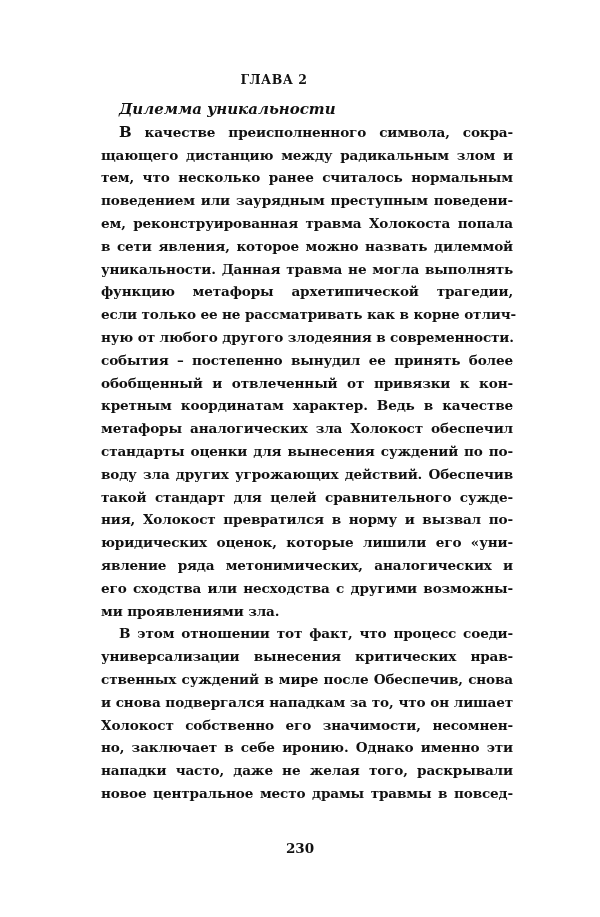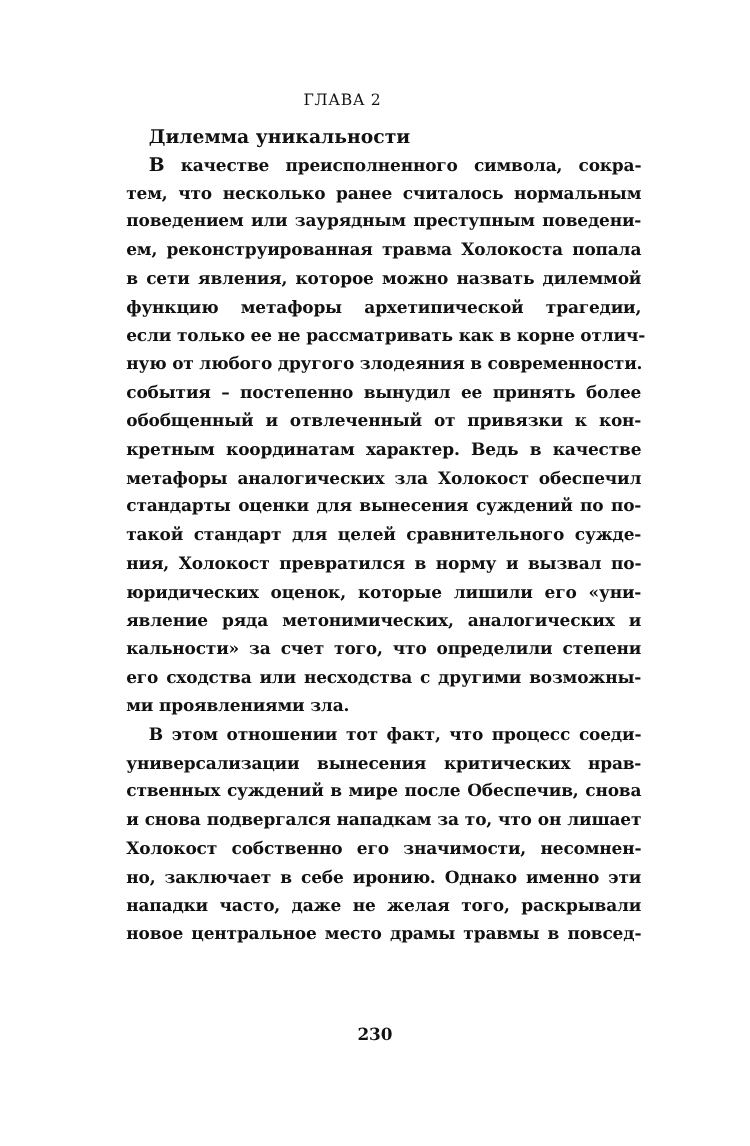--- a/index.html
+++ b/index.html
@@ -15,30 +15,31 @@
       font-family: "DejaVu Serif", "Liberation Serif", serif;
       color: #111111;
     }
     .running-head {
       position: absolute;
       top: 72px;
       left: 0;
       width: 548px;
       text-align: center;
       font-size: 12.5px;
-      font-weight: normal;
+      font-weight: bold;
       letter-spacing: 0.5px;
     }
     .content {
       position: absolute;
       top: 98px;
       left: 101px;
       width: 412px;
     }
     .section-title {
+      font-style: italic;
       font-weight: bold;
       font-size: 15px;
       line-height: 22.8px;
       padding-left: 18px;
       margin: 0;
     }
     .line {
       display: block;
       font-size: 13.6px;
       font-weight: bold;
@@ -54,55 +55,57 @@
     }
     .line.last {
       text-align-last: left;
     }
     .lead {
       font-weight: 900;
       font-size: 15px;
     }
     .page-number {
       position: absolute;
-      top: 820px;
+      top: 840px;
       left: 0;
       width: 600px;
       text-align: center;
       font-size: 13.5px;
       font-weight: bold;
     }
   </style>
 </head>
 <body>
 
 <div class="running-head">ГЛАВА 2</div>
 
 <div class="content">
   <h2 class="section-title">Дилемма уникальности</h2>
 
   <div>
     <span class="line indent"><span class="lead">В</span><span> качестве преисполненного символа, сокра-</span></span>
+    <span class="line">щающего дистанцию между радикальным злом и</span>
     <span class="line">тем, что несколько ранее считалось нормальным</span>
     <span class="line">поведением или заурядным преступным поведени-</span>
     <span class="line">ем, реконструированная травма Холокоста попала</span>
     <span class="line">в сети явления, которое можно назвать дилеммой</span>
+    <span class="line">уникальности. Данная травма не могла выполнять</span>
     <span class="line">функцию метафоры архетипической трагедии,</span>
     <span class="line">если только ее не рассматривать как в корне отлич-</span>
     <span class="line">ную от любого другого злодеяния в современности.</span>
     <span class="line">события – постепенно вынудил ее принять более</span>
     <span class="line">обобщенный и отвлеченный от привязки к кон-</span>
     <span class="line">кретным координатам характер. Ведь в качестве</span>
     <span class="line">метафоры аналогических зла Холокост обеспечил</span>
     <span class="line">стандарты оценки для вынесения суждений по по-</span>
+    <span class="line">воду зла других угрожающих действий. Обеспечив</span>
     <span class="line">такой стандарт для целей сравнительного сужде-</span>
     <span class="line">ния, Холокост превратился в норму и вызвал по-</span>
     <span class="line">юридических оценок, которые лишили его «уни-</span>
     <span class="line">явление ряда метонимических, аналогических и</span>
-    <span class="line">кальности» за счет того, что определили степени</span>
     <span class="line">его сходства или несходства с другими возможны-</span>
     <span class="line last">ми проявлениями зла.</span>
   </div>
 
   <div>
     <span class="line indent">В этом отношении тот факт, что процесс соеди-</span>
     <span class="line">универсализации вынесения критических нрав-</span>
     <span class="line">ственных суждений в мире после Обеспечив, снова</span>
     <span class="line">и снова подвергался нападкам за то, что он лишает</span>
     <span class="line">Холокост собственно его значимости, несомнен-</span>

